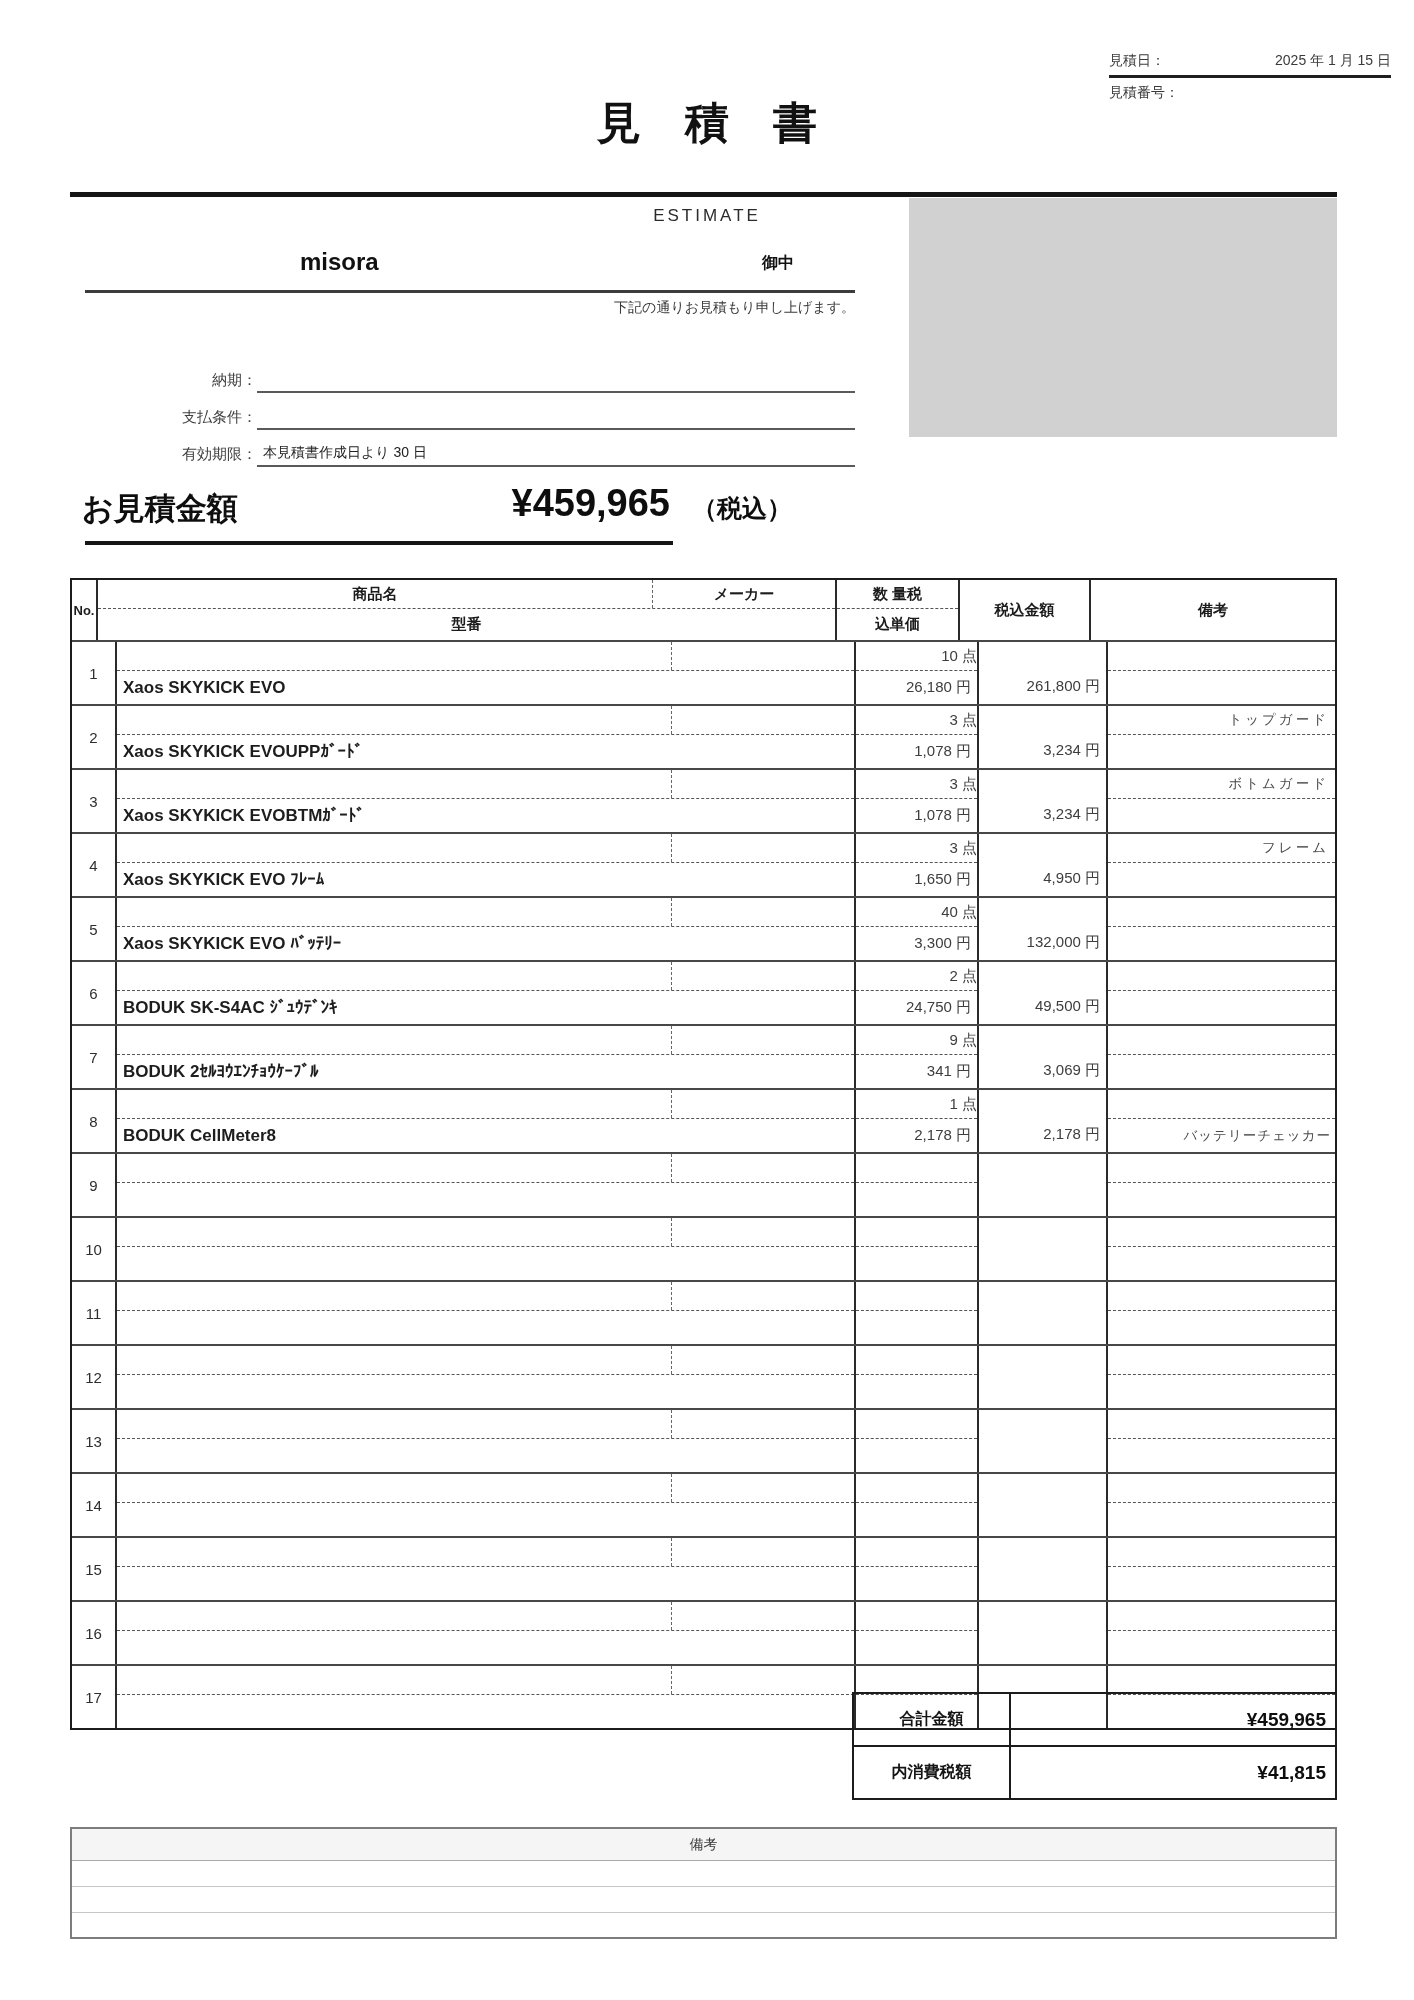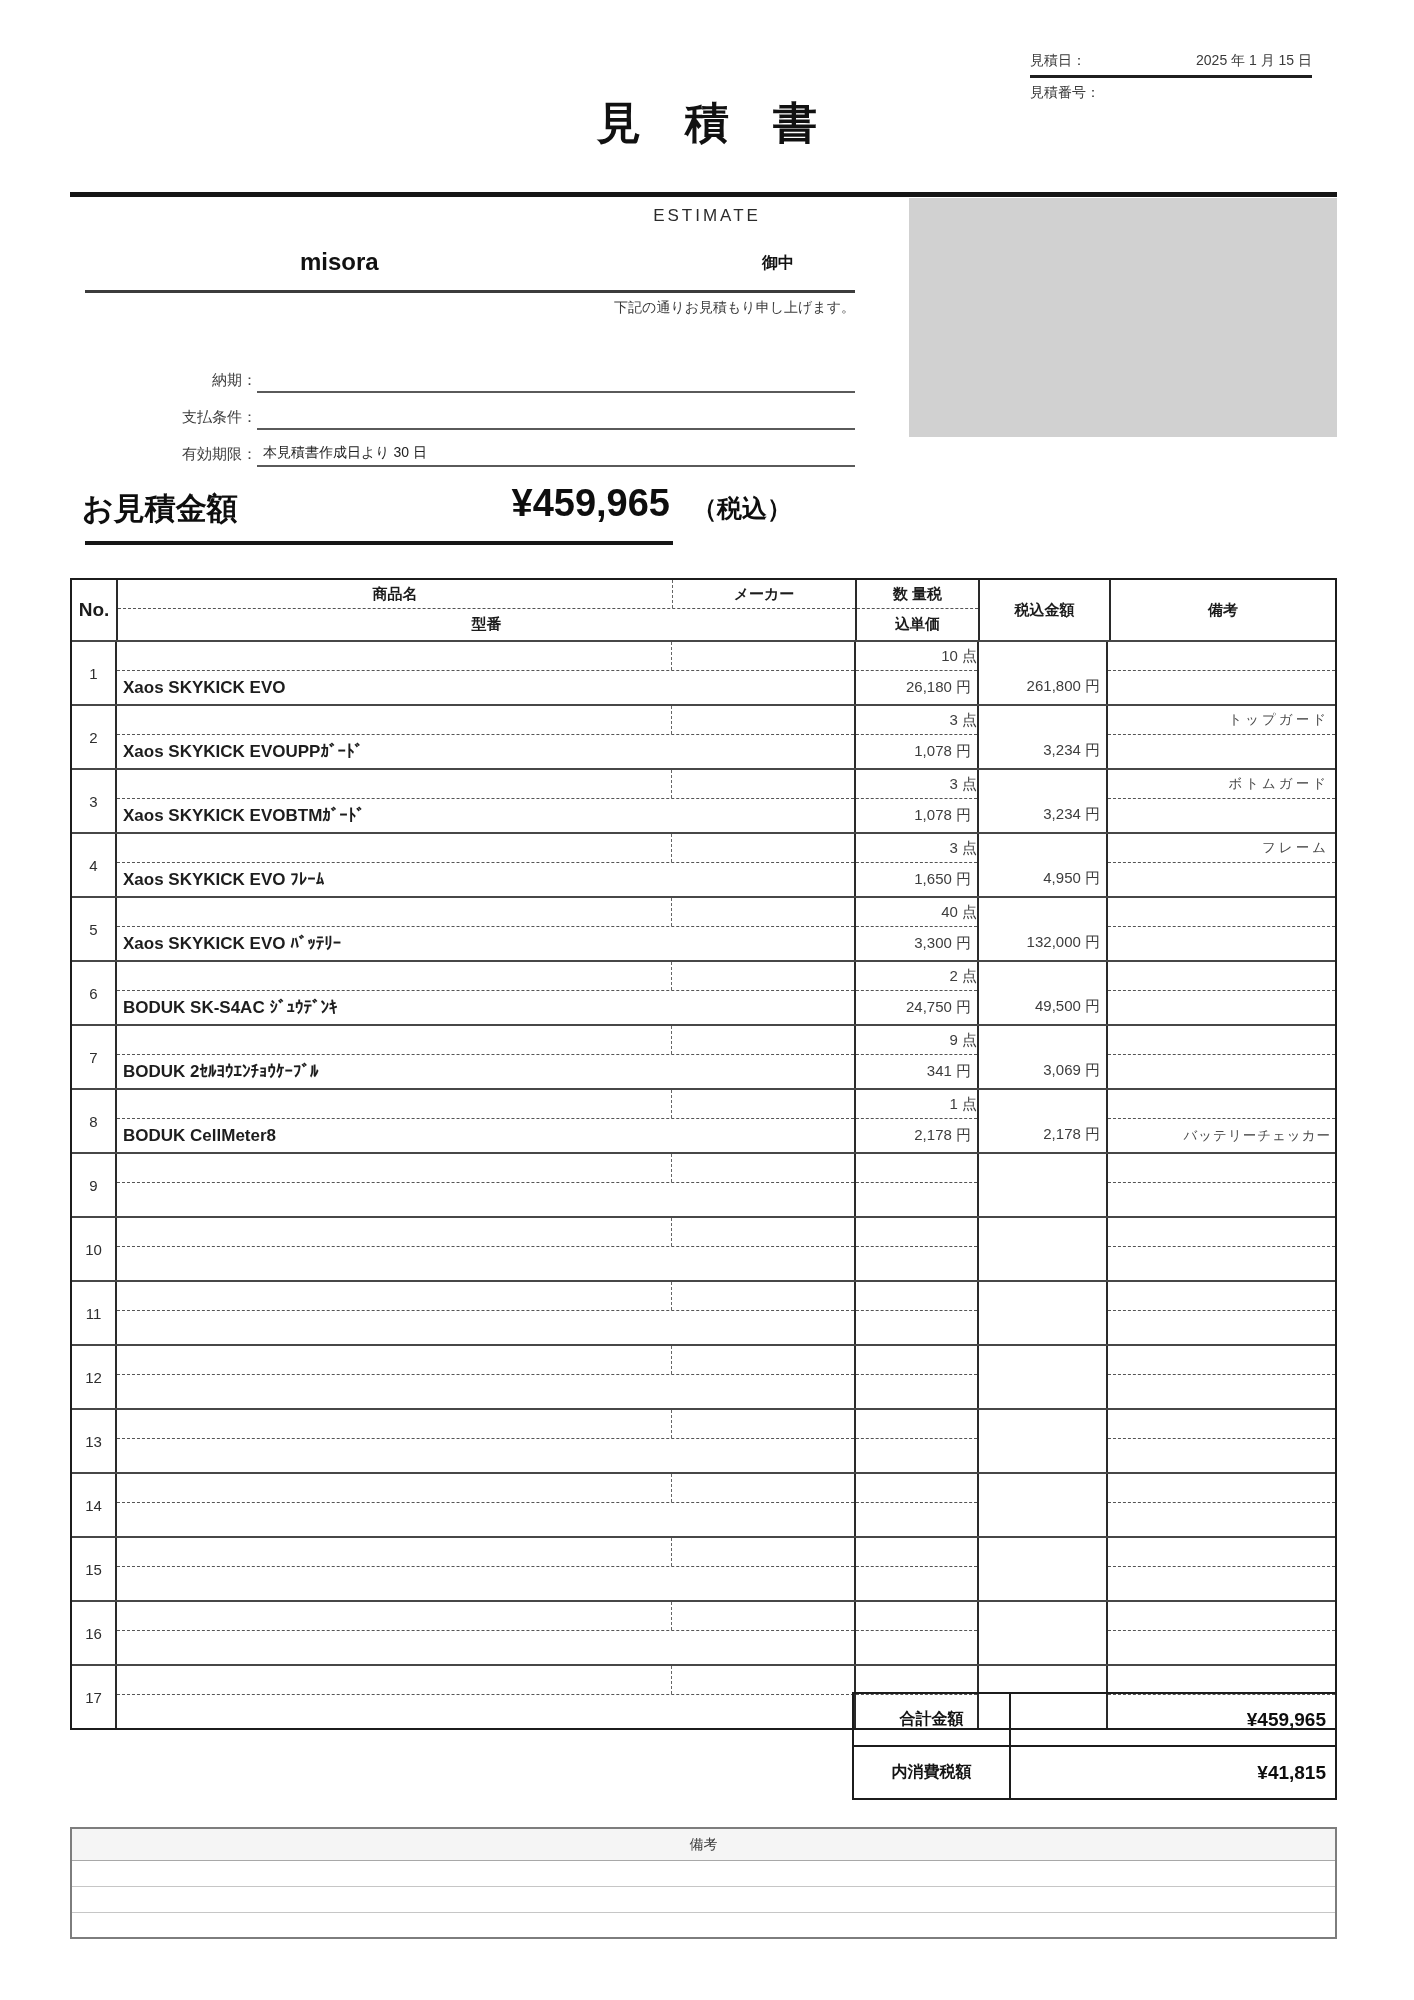--- a/index.html
+++ b/index.html
@@ -1,20 +1,20 @@
 <!DOCTYPE html>
 <html><head>
 <meta charset="utf-8">
 <style>
   html,body{margin:0;padding:0;background:#ffffff;}
   .page{position:relative;width:1414px;height:2000px;background:#ffffff;
         font-family:"Liberation Sans","DejaVu Sans",sans-serif;color:#1c1c1c;overflow:hidden;}
 
   
-  .qmeta{position:absolute;left:1030px;top:52px;width:282px;font-size:14px;color:#3a3a3a;}
+  .qmeta{position:absolute;left:1109px;top:52px;width:282px;font-size:14px;color:#3a3a3a;}
   .qmeta .r1{display:flex;justify-content:space-between;align-items:flex-end;
              border-bottom:3px solid #1f1f1f;padding-bottom:5px;}
   .qmeta .r2{padding-top:6px;}
 
   
   .title{position:absolute;left:0;top:94px;width:100%;text-align:center;
          font-size:44px;font-weight:bold;color:#111;}
   .rule{position:absolute;left:70px;top:192px;width:1267px;height:5px;background:#151515;}
   .subtitle{position:absolute;left:0;top:206px;width:100%;text-align:center;
             font-size:17px;letter-spacing:3px;color:#2b2b2b;}
@@ -61,21 +61,21 @@
   .qty-top{justify-content:flex-end;align-items:center;padding-right:0;font-size:15px;color:#3d3d3d;}
   .qty-bot{justify-content:flex-end;padding-right:6px;font-size:15px;color:#3d3d3d;}
   .name-bot{padding-left:6px;font-size:17px;font-weight:bold;color:#1d1d1d;white-space:nowrap;overflow:hidden;}
   .g-spacer{flex:1;}
   .g-maker{width:182px;flex:none;border-left:1px dashed #666;}
   .rem-top{justify-content:flex-end;align-items:center;padding-right:6px;
            font-size:13.5px;color:#4a4a4a;letter-spacing:3px;white-space:nowrap;}
   .rem-bot{justify-content:flex-end;padding-right:4px;font-size:13.5px;color:#4a4a4a;
            letter-spacing:1px;white-space:nowrap;}
   
-  .h-no{width:44px;flex:none;display:flex;align-items:center;justify-content:center;font-size:19px;}
+  .h-no{width:24px;flex:none;display:flex;align-items:center;justify-content:center;font-size:13px;}
   .h-group{width:737px;flex:none;display:flex;flex-direction:column;border-left:2px solid #2a2a2a;}
   .h-gtop{height:29px;border-bottom:1px dashed #555;box-sizing:border-box;display:flex;}
   .h-prod{flex:1;display:flex;align-items:center;justify-content:center;font-size:15px;}
   .h-maker{width:182px;flex:none;border-left:1px dashed #666;display:flex;align-items:center;
            justify-content:center;font-size:15px;}
   .h-gbot{flex:1;display:flex;align-items:center;justify-content:center;font-size:15px;}
   .h-qty{width:121px;flex:none;display:flex;flex-direction:column;border-left:2px solid #2a2a2a;}
   .h-qtop{height:29px;border-bottom:1px dashed #555;box-sizing:border-box;display:flex;
           align-items:center;justify-content:center;font-size:15px;}
   .h-qbot{flex:1;display:flex;align-items:center;justify-content:center;font-size:15px;}

